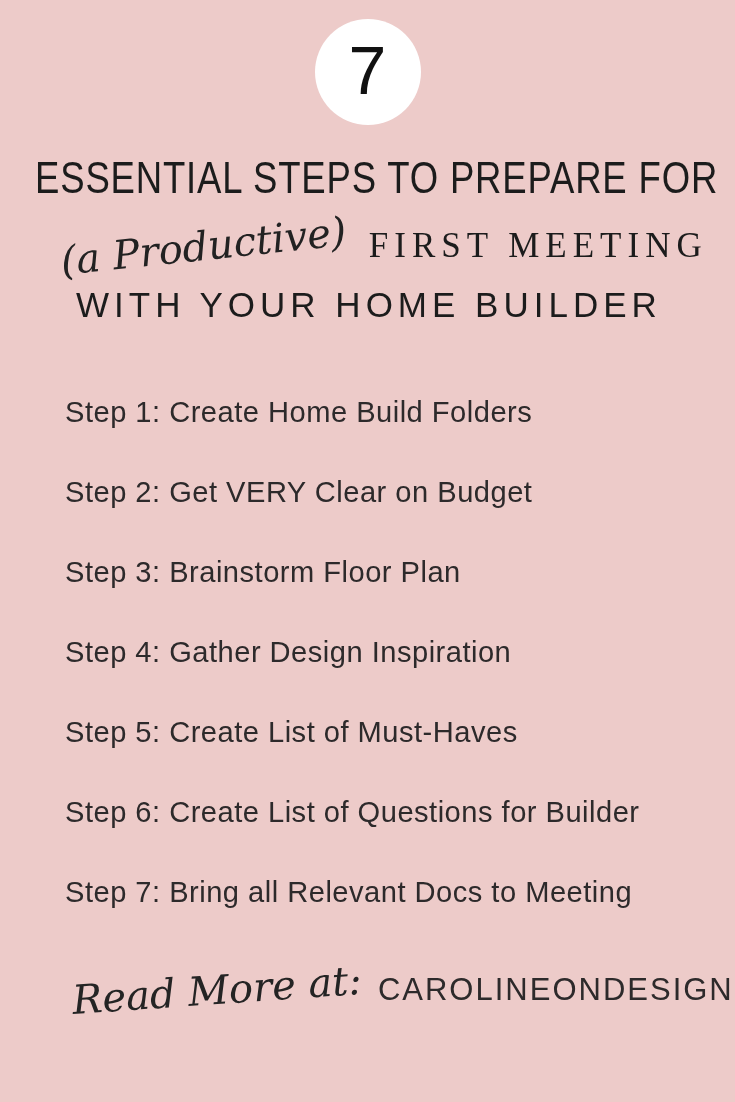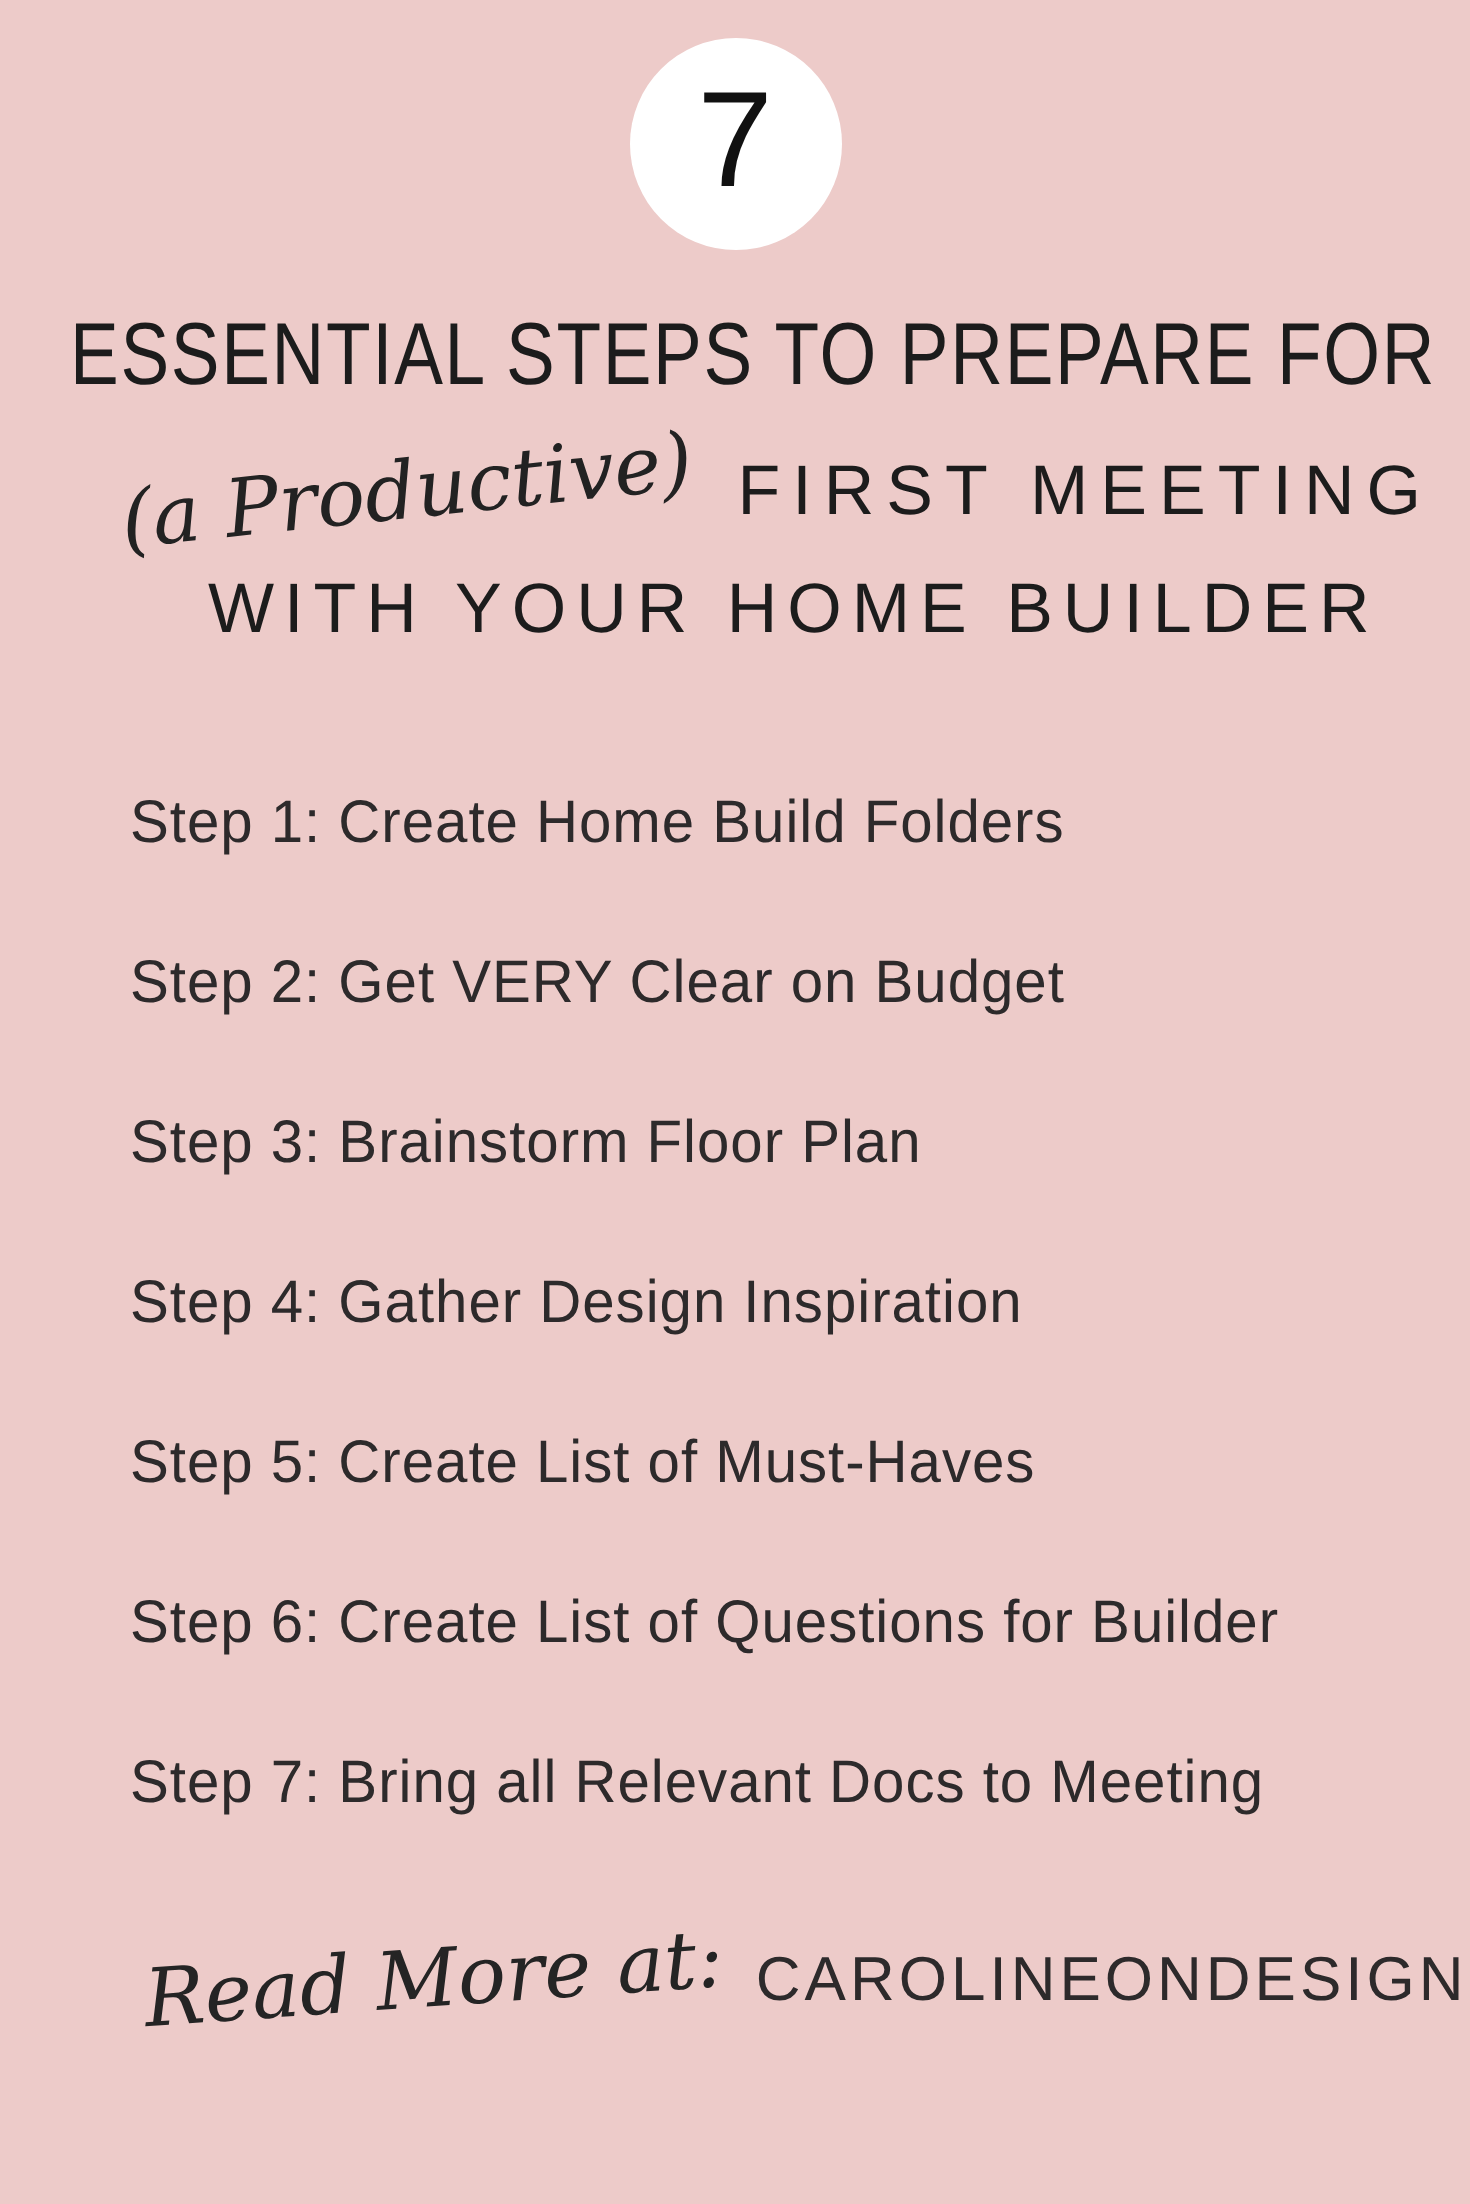--- a/index.html
+++ b/index.html
@@ -64,29 +64,29 @@
     font-size: 40px;
     transform: rotate(-6deg);
     display: inline-block;
     margin-right: 22px;
     color: #222222;
   }
   .title-caps {
     font-size: 35px;
     letter-spacing: 6px;
     font-weight: 400;
+    font-family: Liberation Serif, serif;
   }
   .title-line3 {
     padding-left: 76px;
     line-height: 56px;
     font-size: 35px;
     letter-spacing: 5px;
     font-weight: 400;
     white-space: nowrap;
-    margin-left: 28px;
   }
   .steps {
     margin-top: 62px;
     padding-left: 38px;
     margin-left: 27px;
   }
   .step {
     font-size: 30px;
     font-weight: 300;
     letter-spacing: 0.5px;

